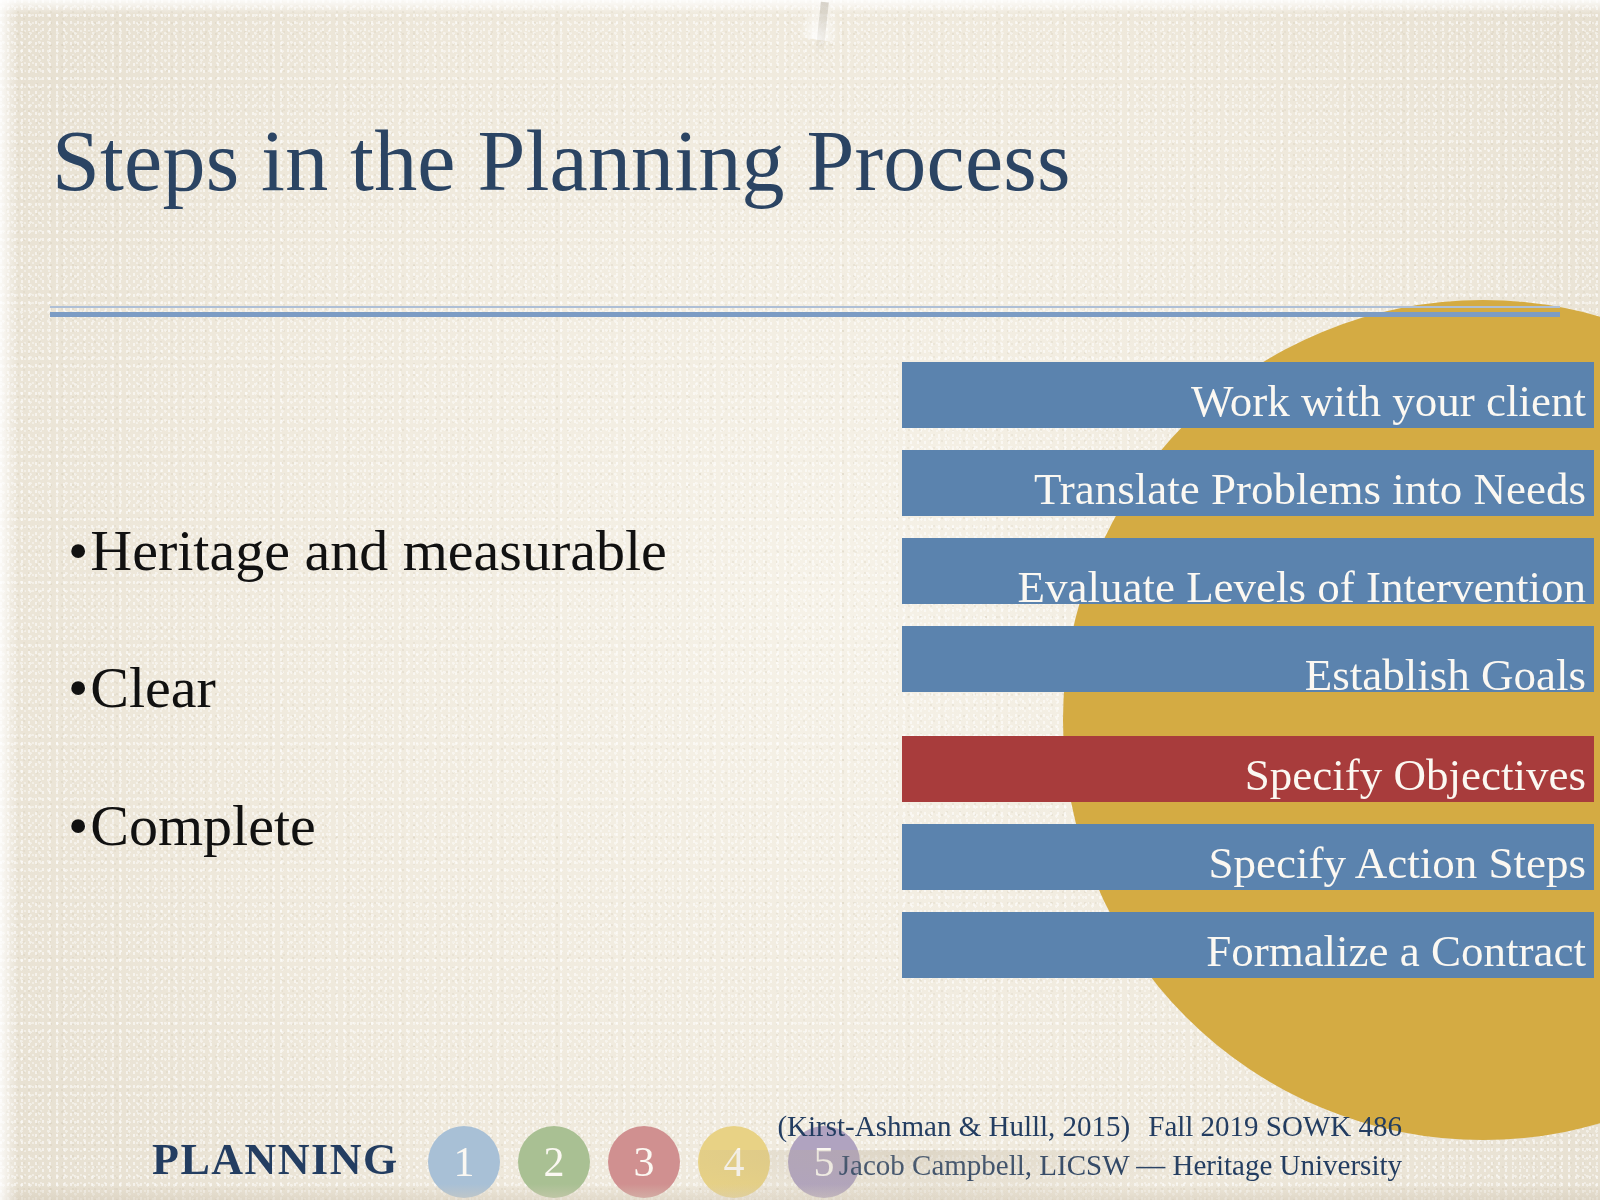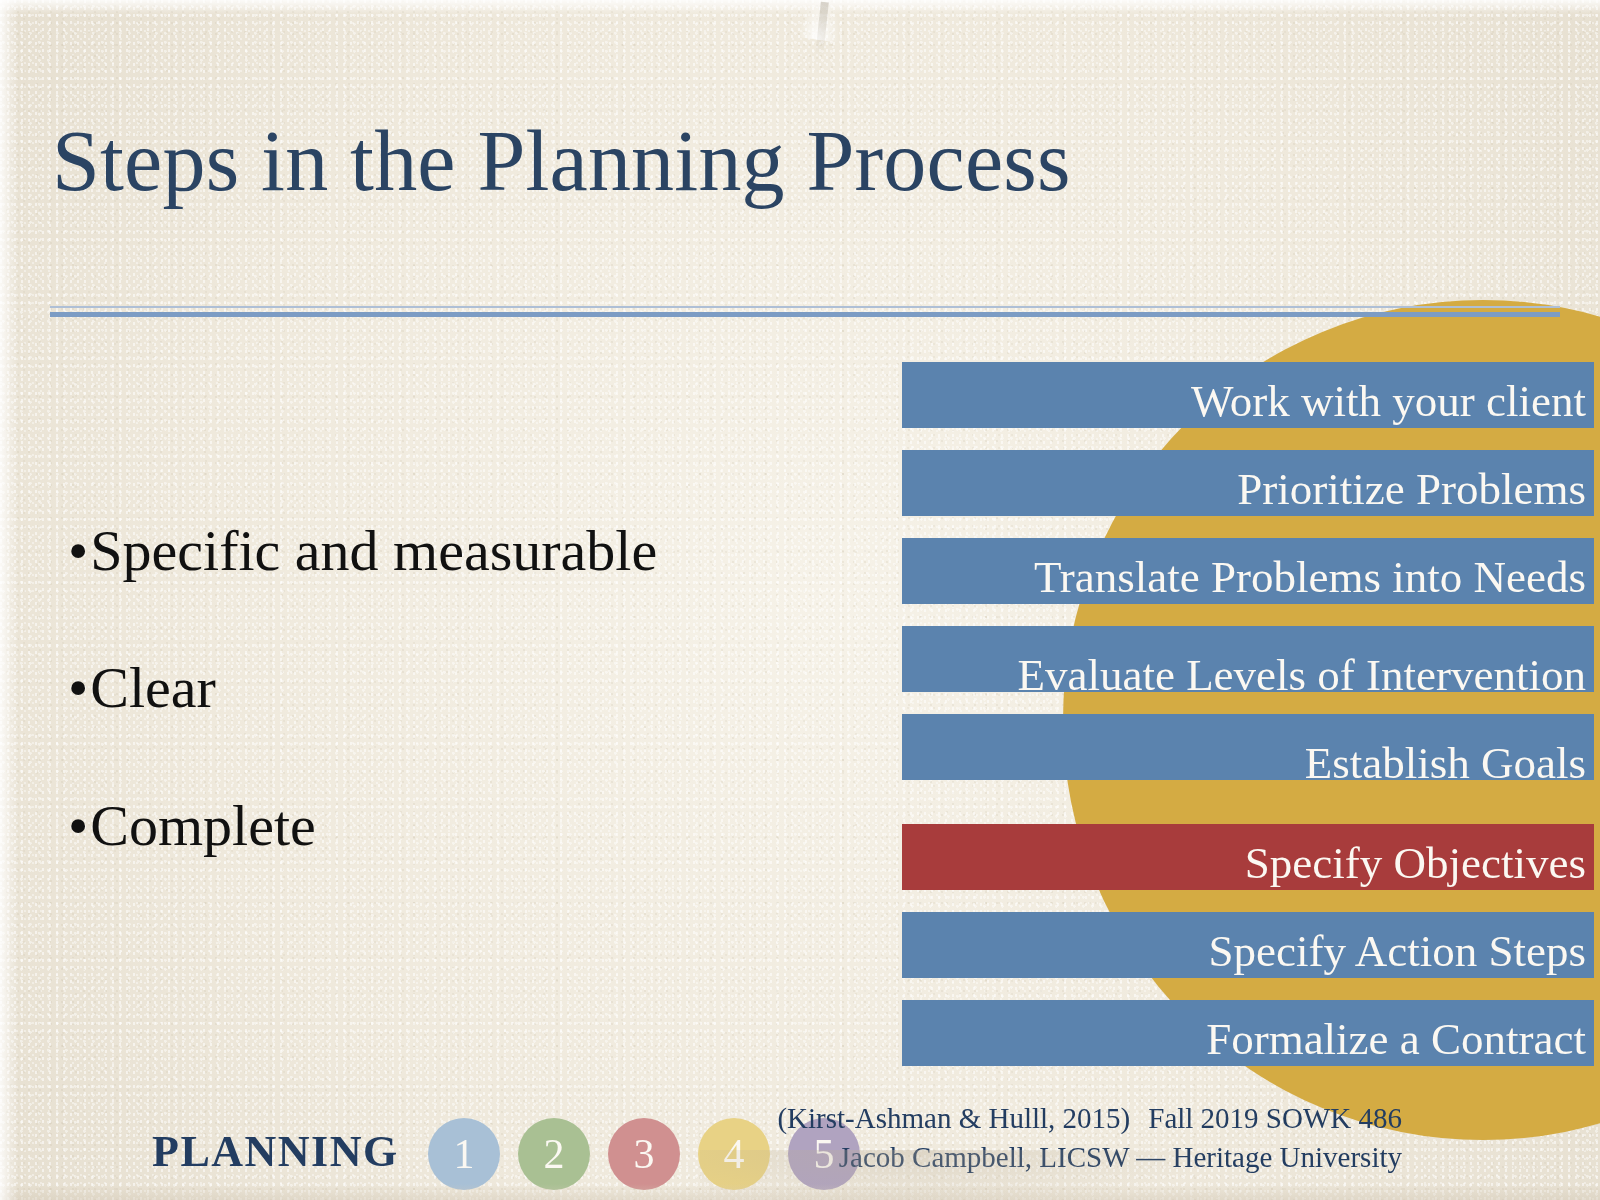--- a/index.html
+++ b/index.html
@@ -159,21 +159,21 @@
     line-height: 1;
     white-space: nowrap;
     position: relative;
     top: 6px;
   }
 
   
   #footer {
     position: absolute;
     left: 0;
-    bottom: 8px;
+    bottom: 0;
     width: 1424px;
     height: 120px;
     z-index: 20;
   }
   #planning-label {
     position: absolute;
     left: 152px;
     bottom: 18px;
     color: #233d61;
     font-size: 44px;
@@ -225,44 +225,41 @@
 
   <div id="title-rule">
     <div class="line-thin"></div>
     <div class="line-thick"></div>
   </div>
 
   <div id="bullets">
 
     <div class="bullet-row">
       <span class="bullet-dot">•</span>
-      <span class="bullet-text">Specific and measurable</span>
+      <span class="bullet-text">Heritage and measurable</span>
     </div>
 
     <div class="bullet-row">
       <span class="bullet-dot">•</span>
       <span class="bullet-text">Clear</span>
     </div>
 
     <div class="bullet-row">
       <span class="bullet-dot">•</span>
       <span class="bullet-text">Complete</span>
     </div>
 
   </div>
 
   <div id="bar-stack">
 
     <div class="bar" style="background-color: rgb(91, 131, 174);">
       <span class="bar-label">Work with your client</span>
     </div>
 
-    <div class="bar" style="background-color: rgb(91, 131, 174);">
-      <span class="bar-label">Prioritize Problems</span>
-    </div>
 
     <div class="bar" style="background-color: rgb(91, 131, 174);">
       <span class="bar-label">Translate Problems into Needs</span>
     </div>
 
     <div class="bar" style="background-color: rgb(91, 131, 174); align-items: flex-end;">
       <span class="bar-label">Evaluate Levels of Intervention</span>
     </div>
 
     <div class="bar" style="background-color: rgb(91, 131, 174); align-items: flex-end;">

